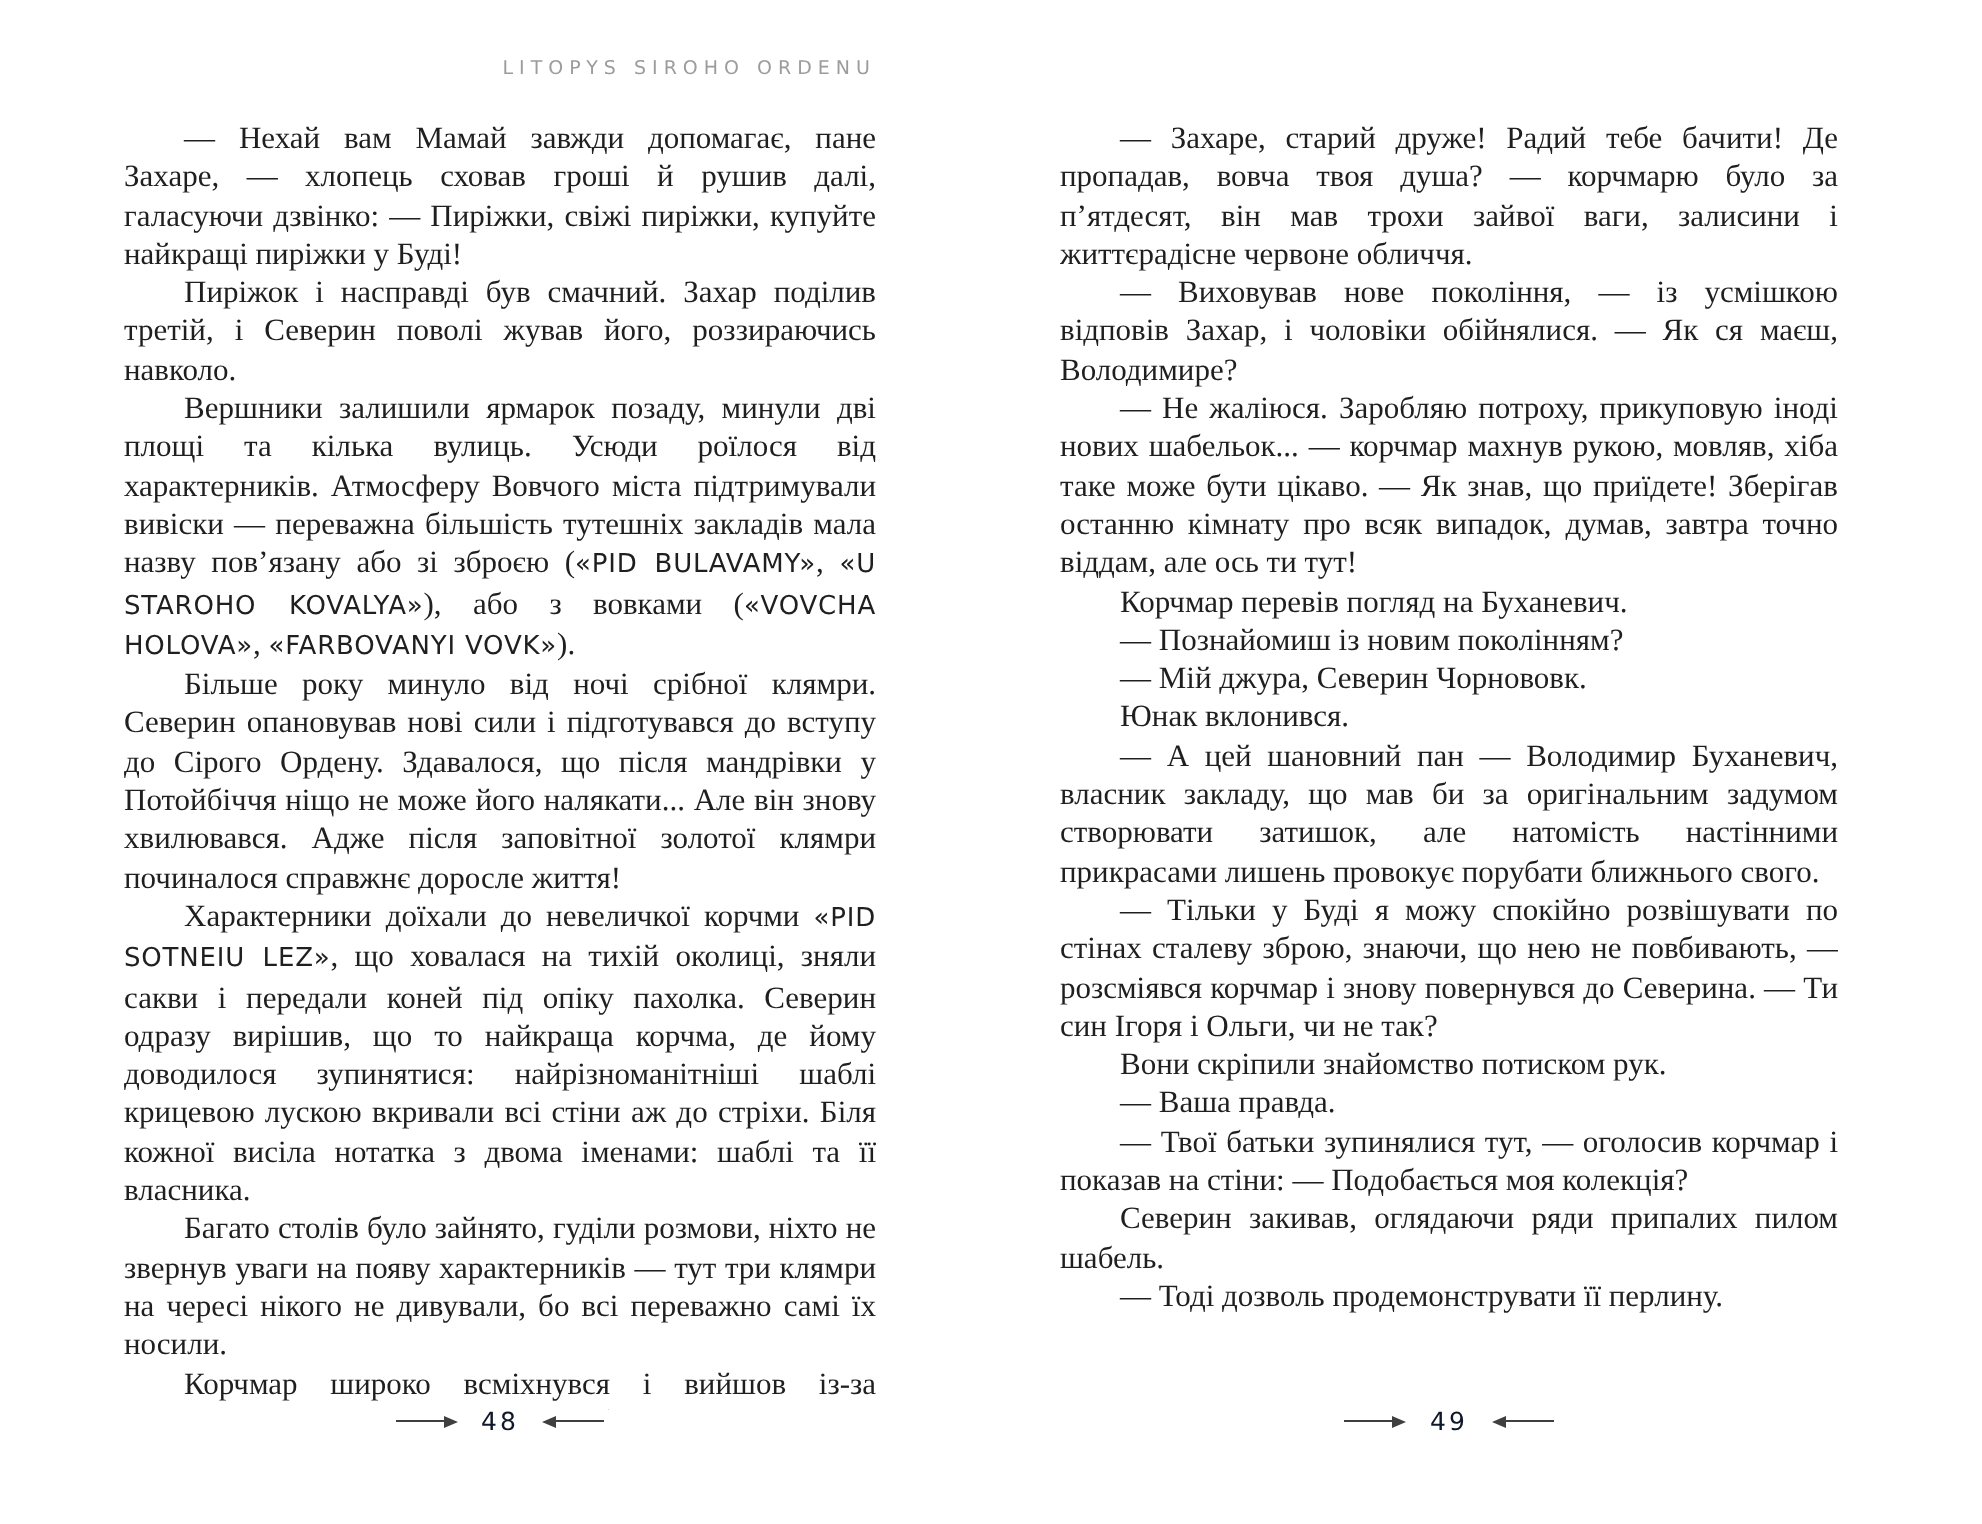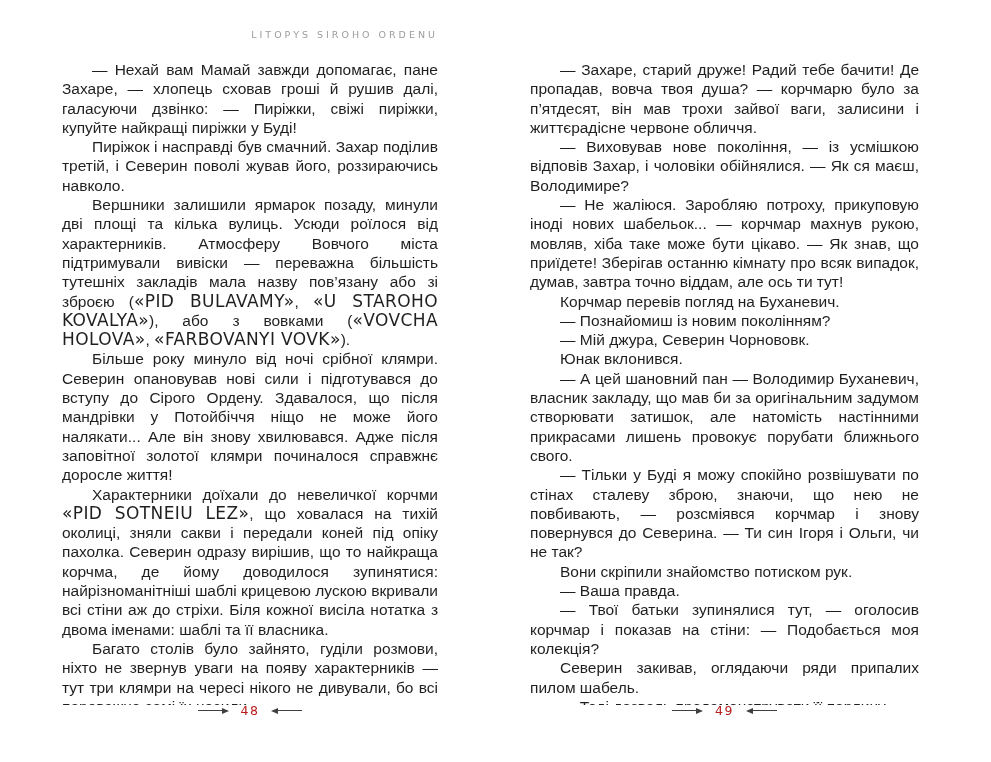--- a/index.html
+++ b/index.html
@@ -35,41 +35,41 @@
     top: 60px;
     left: 0; right: 0;
     height: 645px;
     overflow: hidden;
     text-align: justify;
     font-size: 15.5px;
     line-height: 19.3px;
     hyphens: auto;
   }
   .para { text-indent: 30px; margin: 0; }
-  .body-type { font-family: Liberation Sans, sans-serif; }
+  .body-type { font-family: Liberation Serif, serif; }
   .display-type {
     font-family: "DejaVu Sans", sans-serif;
-    font-size: 17px;
+    font-size: 13px;
     letter-spacing: 0.4px;
   }
 
   .page-footer {
     position: absolute;
     top: 703px;
     left: 0; right: 0;
     display: flex;
     align-items: center;
     justify-content: center;
     gap: 12px;
   }
   .page-number {
     font-family: "DejaVu Sans", sans-serif;
     font-size: 12.5px;
     letter-spacing: 1.5px;
-    color: #b91c1c;
+    color: #0f172a;
   }
   .orn { display: inline-flex; align-items: center; }
   .orn .line { width: 24px; height: 1px; background: #3f3f3f; }
   .orn .tri  { width: 0; height: 0; border-top: 3px solid transparent; border-bottom: 3px solid transparent; }
   .orn-left  .tri { border-left: 7px solid #3f3f3f; }
   .orn-right .tri { border-right: 7px solid #3f3f3f; }
 </style>
 </head>
 <body>
 

